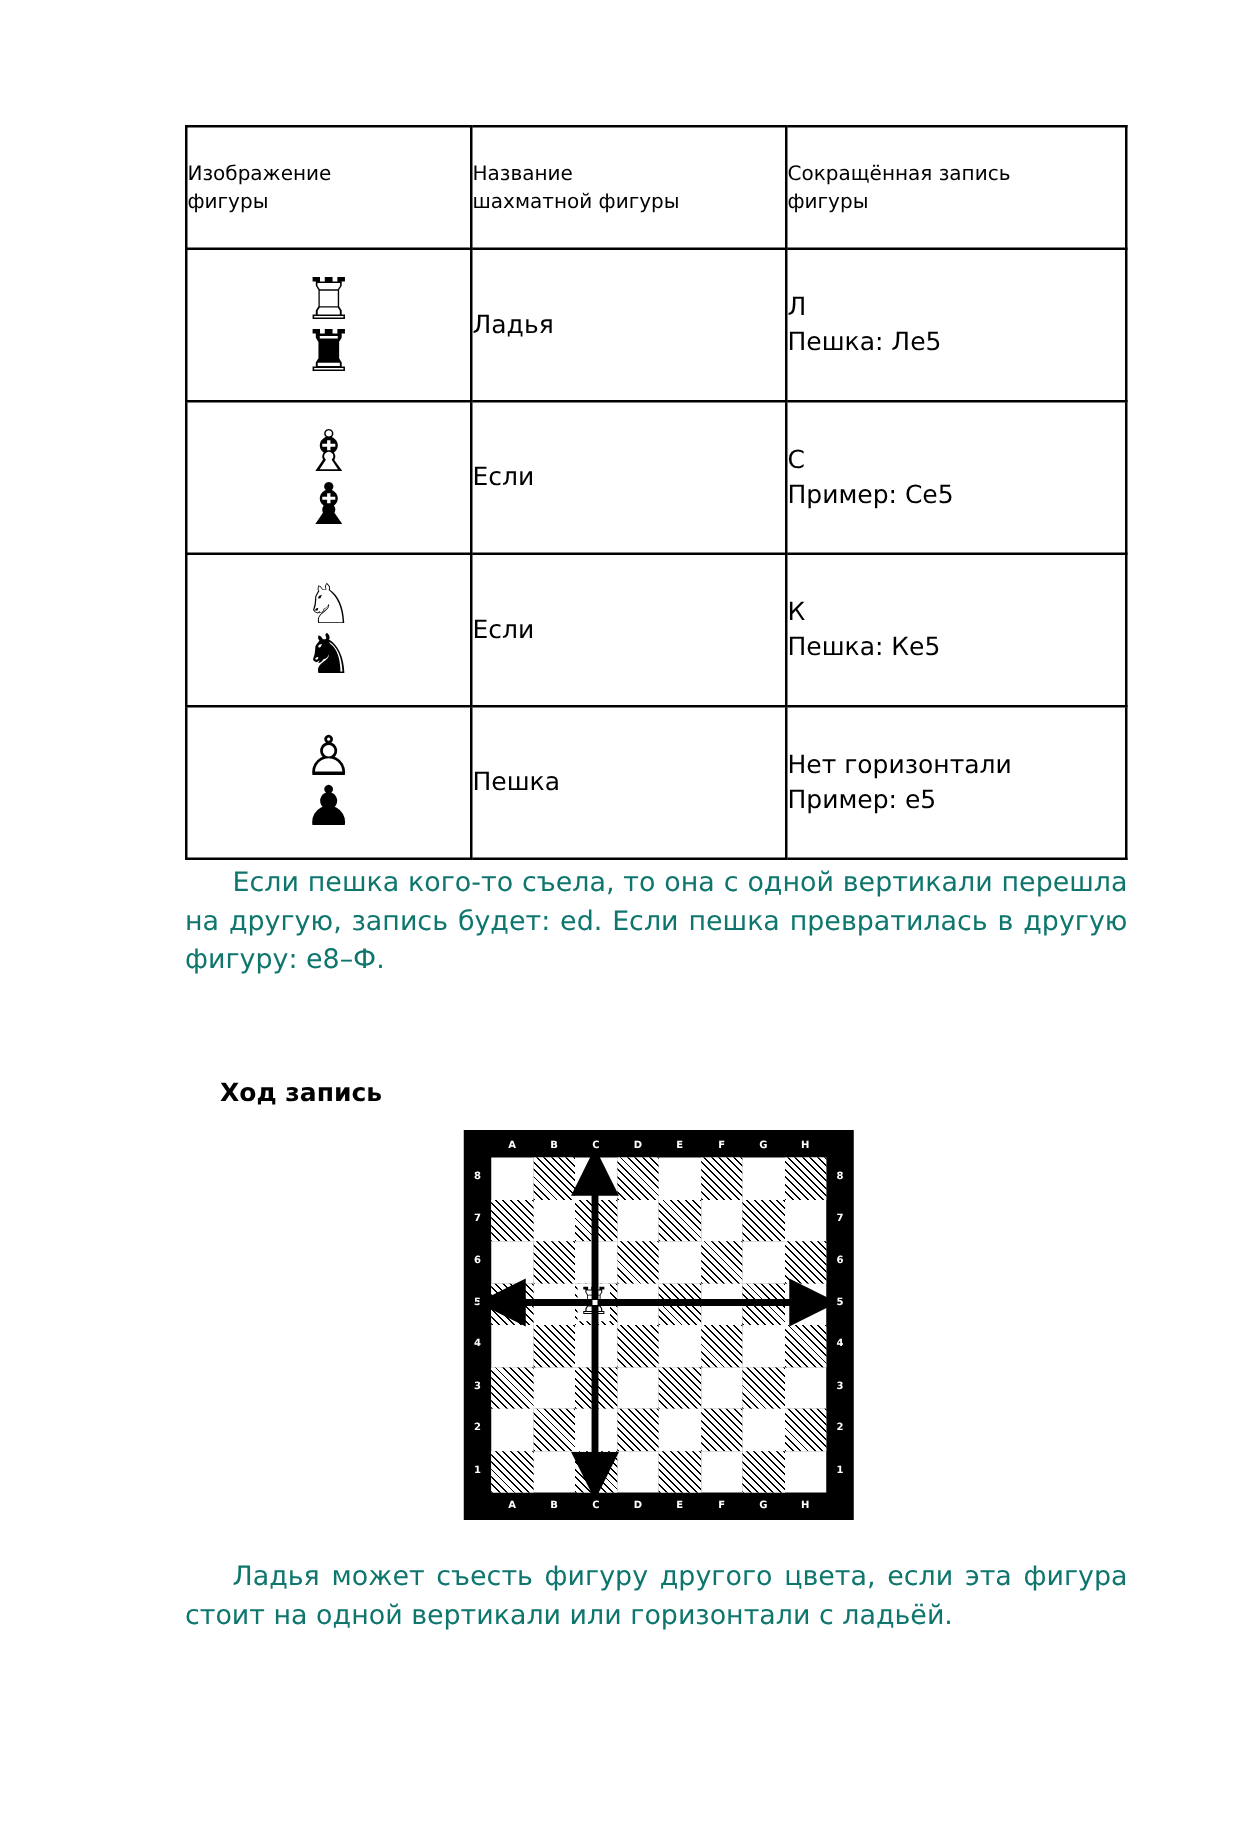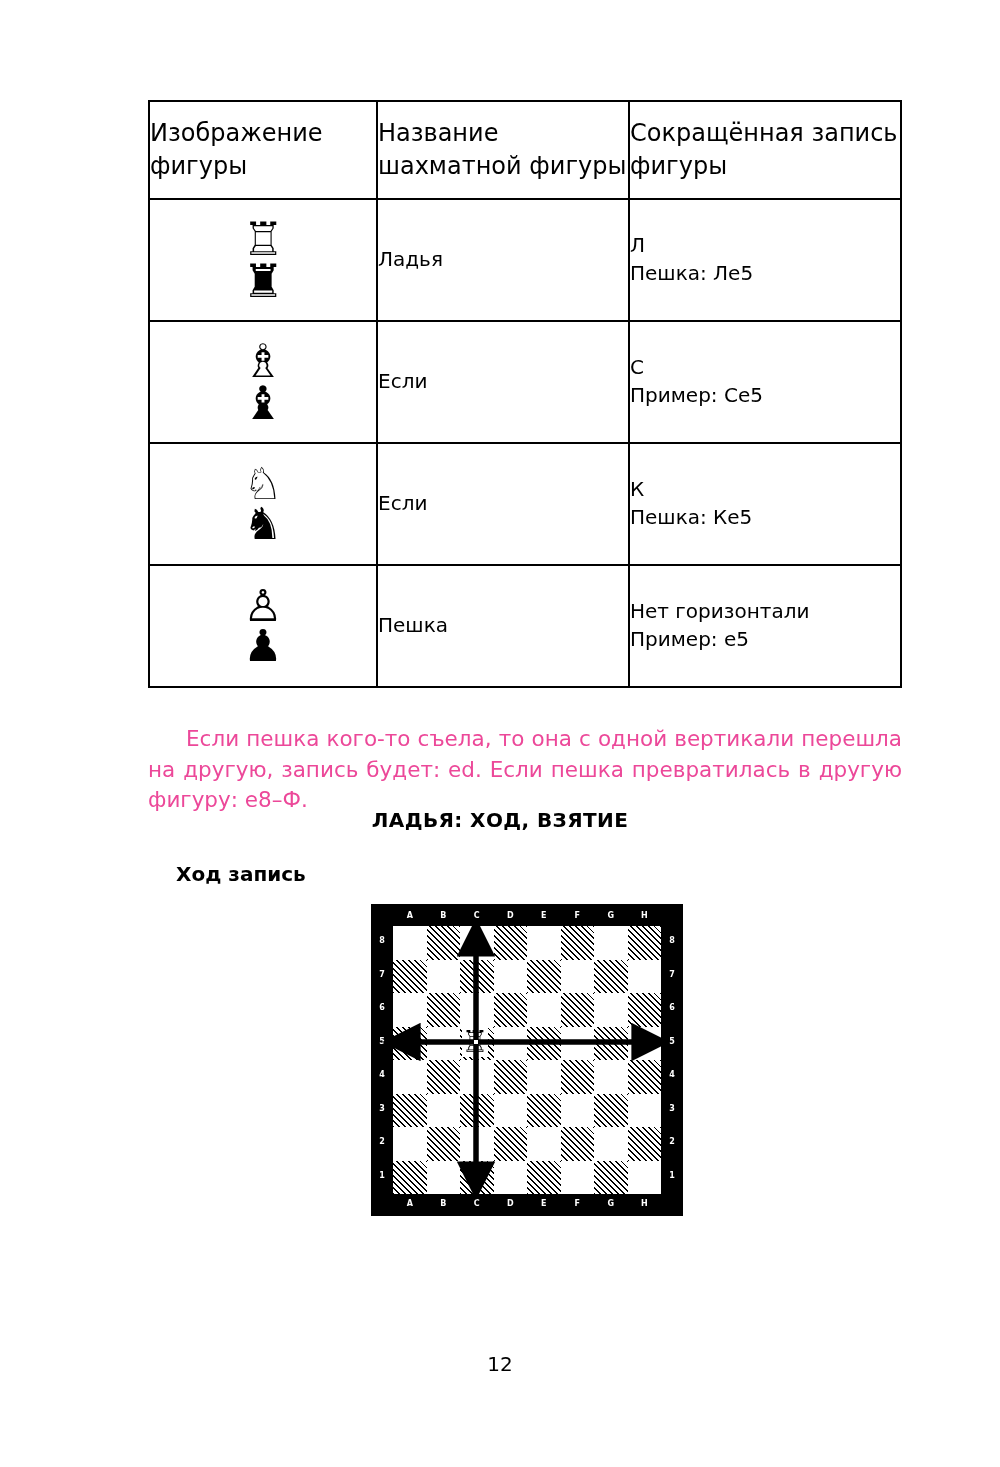--- a/index.html
+++ b/index.html
@@ -37,21 +37,21 @@
     vertical-align: middle;
     padding: 0;
   }
   .col-img   { width: 228px; }
   .col-name  { width: 252px; }
   .col-short { width: 272px; }
 
   .hdr-cell {
     height: 96px;
     padding: 16px 20px 16px 22px;
-    font-size: 24px;
+    font-size: 16px;
     line-height: 1.38;
     font-weight: 400;
     text-align: left;
     vertical-align: middle;
   }
 
   .row-cell {
     height: 122px;
   }
   .cell-pad {
@@ -77,22 +77,21 @@
     color: #000;
   }
   .piece-glyph.small { font-size: 44px; }
 
   
   .para {
     position: absolute;
     font-size: 21.5px;
     line-height: 1.42;
     text-align: justify;
-    color: #ec4899;
-    margin-top: 32px;
+    color: #0f766e;
   }
   .para.p1 {
     left: 148px;
     top: 692px;
     width: 754px;
     text-indent: 38px;
   }
   .para.p2 {
     left: 148px;
     top: 1247px;
@@ -280,21 +279,20 @@
         <td class="cell-pad">
           <span class="short-line">Нет горизонтали</span>
           <span class="short-line">Пример: е5</span>
         </td>
       </tr>
     </tbody>
   </table>
 
   <div class="para p1">Если пешка кого-то съела, то она с одной вертикали перешла на другую, запись будет: ed. Если пешка превратилась в другую фигуру: е8–Ф.</div>
 
-  <div class="section-title">ЛАДЬЯ: ХОД, ВЗЯТИЕ</div>
   <div class="sub-title">Ход запись</div>
 
   <div class="board-wrap">
 
     <div class="file-lbl" style="left:22px;  top:8px;">A</div>
     <div class="file-lbl" style="left:55.5px;top:8px;">B</div>
     <div class="file-lbl" style="left:89px;  top:8px;">C</div>
     <div class="file-lbl" style="left:122.5px;top:8px;">D</div>
     <div class="file-lbl" style="left:156px; top:8px;">E</div>
     <div class="file-lbl" style="left:189.5px;top:8px;">F</div>
@@ -407,16 +405,16 @@
       </defs>
 
       <line x1="105" y1="136" x2="105" y2="35" stroke="#000" stroke-width="5.5" marker-end="url(#ah)"></line>
       <line x1="105" y1="140" x2="105" y2="275" stroke="#000" stroke-width="5.5" marker-end="url(#ah)"></line>
 
       <line x1="103" y1="138" x2="32" y2="138" stroke="#000" stroke-width="5.5" marker-end="url(#ah)"></line>
       <line x1="107" y1="138" x2="278" y2="138" stroke="#000" stroke-width="5.5" marker-end="url(#ah)"></line>
     </svg>
   </div>
 
-
-  <div class="page-number">12</div>
+  <div class="para p2">Ладья может съесть фигуру другого цвета, если эта фигура стоит на одной вертикали или горизонтали с ладьёй.</div>
+
 
 </div>
 
 </body></html>

